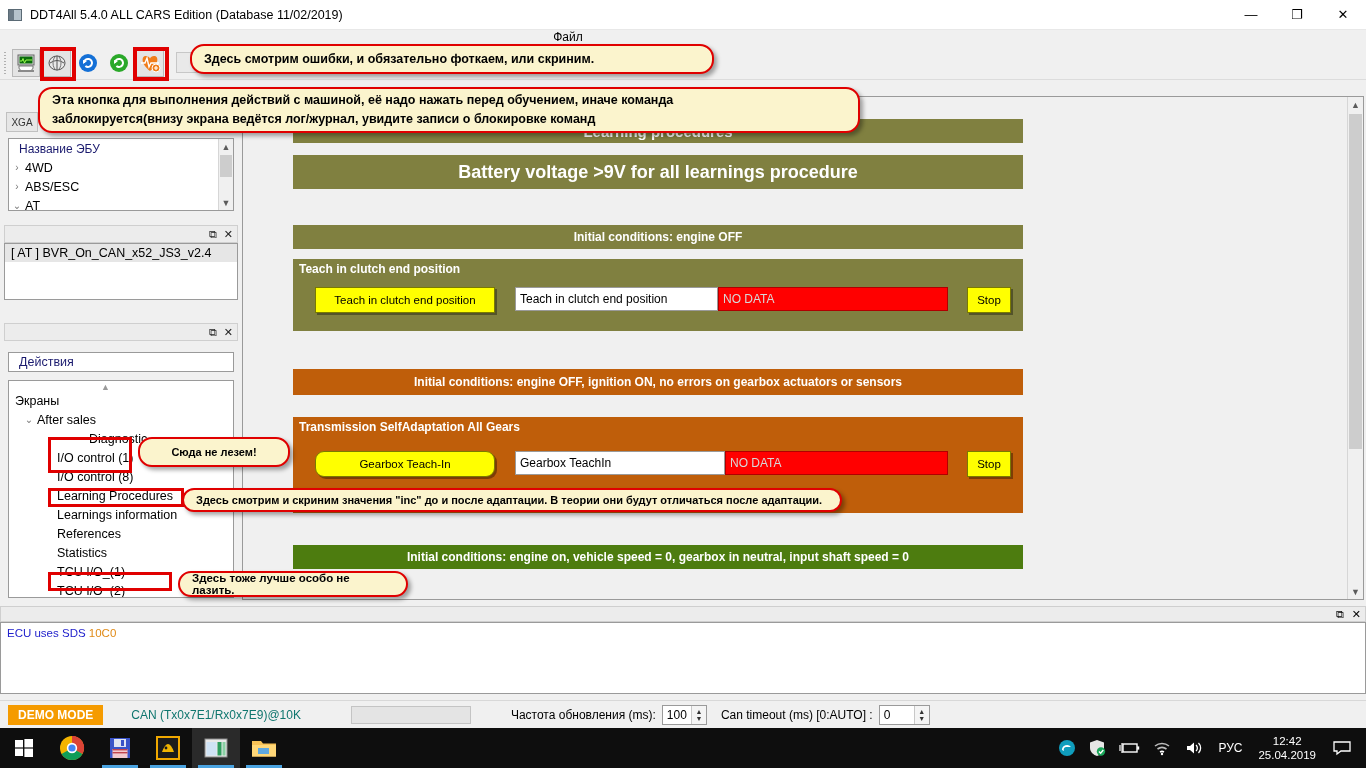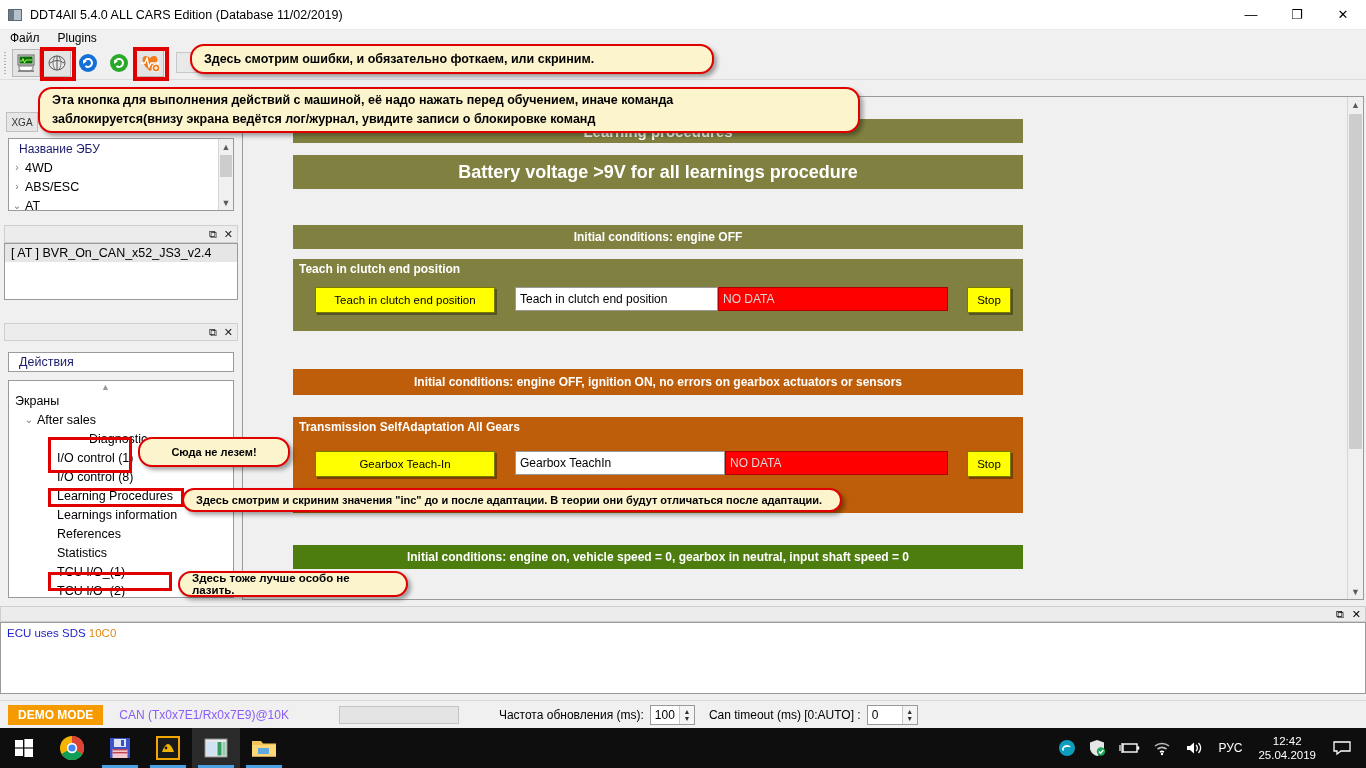--- a/index.html
+++ b/index.html
@@ -22,22 +22,22 @@
     border:1px solid #5a6a75; flex:0 0 auto;
   }
   #titlebar .title-text { font-size:12.5px; color:#000; }
   #titlebar .wbtns { margin-left:auto; display:flex; height:30px; }
   #titlebar .wbtn {
     width:46px; height:30px; display:flex; align-items:center; justify-content:center;
     font-size:13px; color:#000; line-height:1;
   }
   
   #menubar {
-    position:absolute; left:0; top:30px; width:1118px; height:16px;
-    background:#f0f0f0; display:flex; align-items:center;
+    position:absolute; left:8px; top:30px; width:1118px; height:16px;
+    background:#f0f0f0; display:flex; align-items:center;flex-direction:column;
   }
   #menubar .mi { font-size:12px; padding:0 8px; margin-left:2px; color:#000; }
   
   #toolbar {
     position:absolute; left:0; top:46px; width:1366px; height:34px;
     background:#f0f0f0; display:flex; align-items:center;
     border-bottom:1px solid #dcdcdc;
   }
   .grip { width:6px; height:22px; margin-left:3px;
     background-image:repeating-linear-gradient(180deg,#b0b0b0 0 1px, transparent 1px 3px);
@@ -126,21 +126,21 @@
   .logblue { color:#2222cc; }
   .logorange { color:#e08a16; }
   
   #status {
     position:absolute; left:0; top:700px; width:1366px; height:28px;
     background:#f0f0f0; border-top:1px solid #d8d8d8;
     display:flex; align-items:center; font-size:12px;
   }
   .demo { background:#f59b00; color:#fff; font-weight:bold; font-size:12px;
     padding:3px 10px; margin-left:8px; }
-  .st-text { margin-left:16px; color:#8b5cf6; }
+  .st-text { margin-left:28px; color:#0f766e; }
   .st-empty { margin-left:50px; width:120px; height:18px;
     background:#e4e4e4; border:1px solid #c4c4c4; }
   .st-lbl { margin-left:40px; color:#000; }
   .spin { margin-left:6px; height:20px; border:1px solid #9a9a9a; background:#fff;
     display:flex; align-items:center; }
   .spin .val { min-width:28px; padding:0 4px; font-size:12px; }
   .spin .arrs { width:15px; height:18px; border-left:1px solid #c8c8c8;
     display:flex; flex-direction:column; align-items:center; justify-content:center;
     background:#f4f4f4; font-size:7px; line-height:7px; color:#333; }
   
@@ -319,21 +319,21 @@
       <div class="ybtn" style="left:22px;top:28px;width:180px;height:26px;">Teach in clutch end position</div>
       <div class="wfield" style="left:222px;top:28px;width:203px;height:24px;">Teach in clutch end position</div>
       <div class="rfield" style="left:425px;top:28px;width:230px;height:24px;">NO DATA</div>
       <div class="ybtn" style="left:674px;top:28px;width:44px;height:26px;">Stop</div>
     </div>
 
     <div class="mbar orange" style="left:50px;top:272px;width:730px;height:26px;font-size:12px;">Initial conditions: engine OFF, ignition ON, no errors on gearbox actuators or sensors</div>
 
     <div class="block orange" style="left:50px;top:320px;width:730px;height:96px;">
       <div class="block-label">Transmission SelfAdaptation All Gears</div>
-      <div class="ybtn" style="left:22px;top:34px;width:180px;height:26px;">Gearbox Teach-In</div>
+      <div class="ybtn" style="left:22px;top:34px;width:180px;height:26px;border-radius:9px;">Gearbox Teach-In</div>
       <div class="wfield" style="left:222px;top:34px;width:210px;height:24px;">Gearbox TeachIn</div>
       <div class="rfield" style="left:432px;top:34px;width:223px;height:24px;">NO DATA</div>
       <div class="ybtn" style="left:674px;top:34px;width:44px;height:26px;">Stop</div>
     </div>
 
     <div class="mbar purple" style="left:50px;top:448px;width:730px;height:24px;font-size:12px;">Initial conditions: engine on, vehicle speed = 0, gearbox in neutral, input shaft speed = 0</div>
   </div>
 
   <div class="vsb" style="width:16px;">
     <div class="arr">▲</div>

